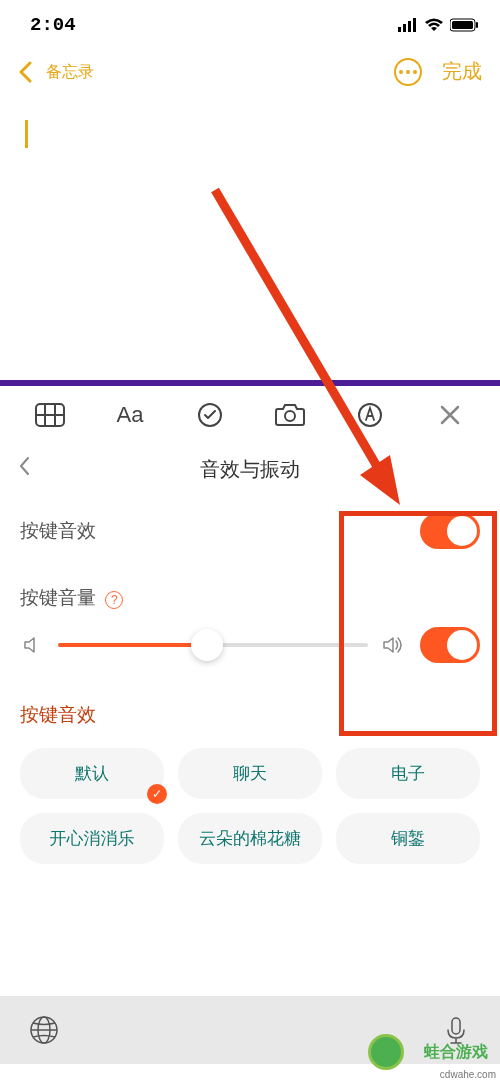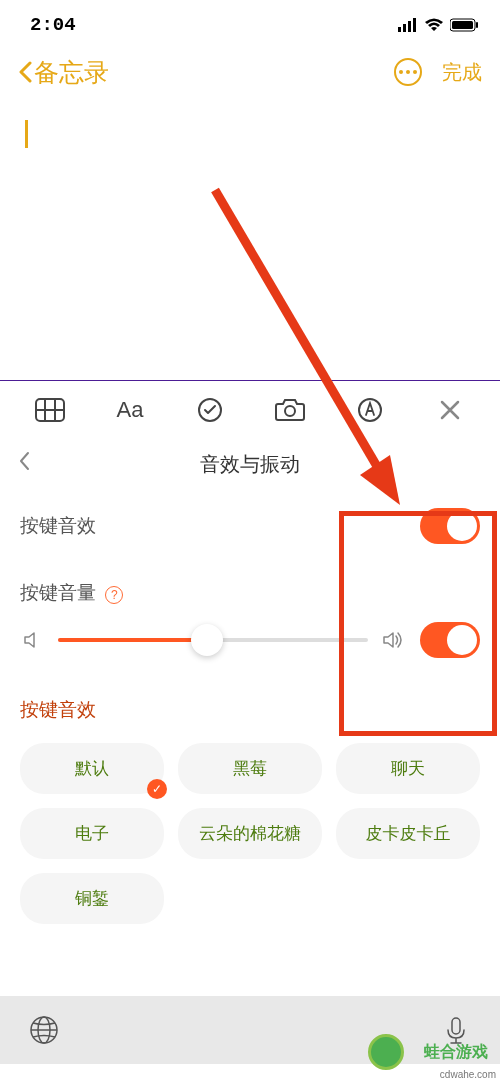--- a/index.html
+++ b/index.html
@@ -36,26 +36,26 @@
       display: flex;
       justify-content: space-between;
       align-items: center;
       padding: 12px 18px;
       height: 56px;
     }
     .nav-back {
       display: flex;
       align-items: center;
       color: #e6a817;
-      font-size: 25px;
-      gap: 2px;
+      font-size: 16px;
+      gap: 14px;
     }
     .nav-right {
       display: flex;
-      align-items: center;
+      align-items: flex-start;
       gap: 20px;
       color: #e6a817;
       font-size: 20px;
     }
     .more-icon {
       width: 28px;
       height: 28px;
       border: 2.5px solid #e6a817;
       border-radius: 50%;
       display: flex;
@@ -80,21 +80,21 @@
       animation: blink 1s infinite;
     }
     @keyframes blink {
       50% { opacity: 0; }
     }
     .toolbar {
       display: flex;
       justify-content: space-around;
       align-items: center;
       padding: 14px 10px;
-      border-top: 1px solid #4c1d95;
+      border-top: 6px solid #4c1d95;
       background: #fff;
     }
     .toolbar-icon {
       width: 30px;
       height: 30px;
       display: flex;
       align-items: center;
       justify-content: center;
       color: #444;
     }
@@ -216,21 +216,21 @@
       grid-template-columns: repeat(3, 1fr);
       gap: 14px;
       padding: 10px 20px;
     }
     .chip {
       background: #f5f5f5;
       border-radius: 24px;
       padding: 14px 8px;
       text-align: center;
       font-size: 17px;
-      color: #4d7c0f;
+      color: #0f766e;
       position: relative;
     }
     .chip.selected::after {
       content: '✓';
       position: absolute;
       bottom: -5px;
       right: -3px;
       width: 20px;
       height: 20px;
       background: #ff5722;
@@ -399,25 +399,24 @@
       <path d="M2 7 L6 7 L11 3 L11 17 L6 13 L2 13 Z" fill="none" stroke="#888" stroke-width="1.5" stroke-linejoin="round"></path>
       <path d="M14 6 Q17 10 14 14 M16 3 Q22 10 16 17" fill="none" stroke="#888" stroke-width="1.5" stroke-linecap="round"></path>
     </svg>
   <div class="toggle"></div>
 </div>
 
 <div class="section-title">按键音效</div>
 
 <div class="chips-grid">
   <div class="chip selected">默认</div>
-  <div class="chip">黑莓</div>
   <div class="chip">聊天</div>
   <div class="chip">电子</div>
+  <div class="chip">开心消消乐</div>
   <div class="chip">云朵的棉花糖</div>
-  <div class="chip">皮卡皮卡丘</div>
   <div class="chip">铜錾</div>
 </div>
 
 <div class="bottom-bar">
   <svg class="globe-icon" width="32" height="32" viewBox="0 0 32 32">
       <circle cx="16" cy="16" r="13" fill="none" stroke="#555" stroke-width="1.5"></circle>
       <ellipse cx="16" cy="16" rx="6" ry="13" fill="none" stroke="#555" stroke-width="1.5"></ellipse>
       <line x1="3" y1="16" x2="29" y2="16" stroke="#555" stroke-width="1.5"></line>
       <path d="M5 9 Q16 12 27 9 M5 23 Q16 20 27 23" fill="none" stroke="#555" stroke-width="1.5"></path>
     </svg>

